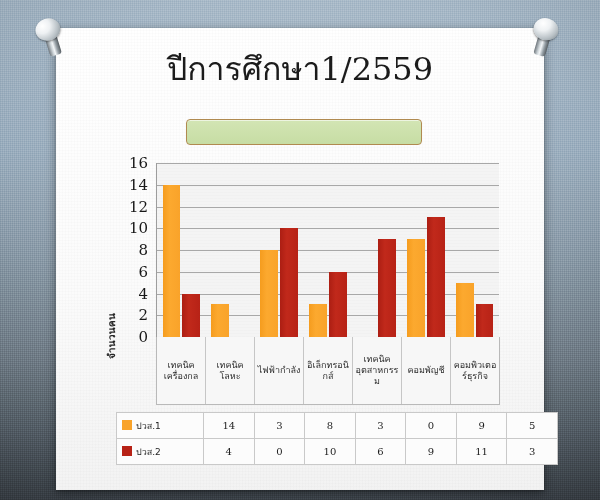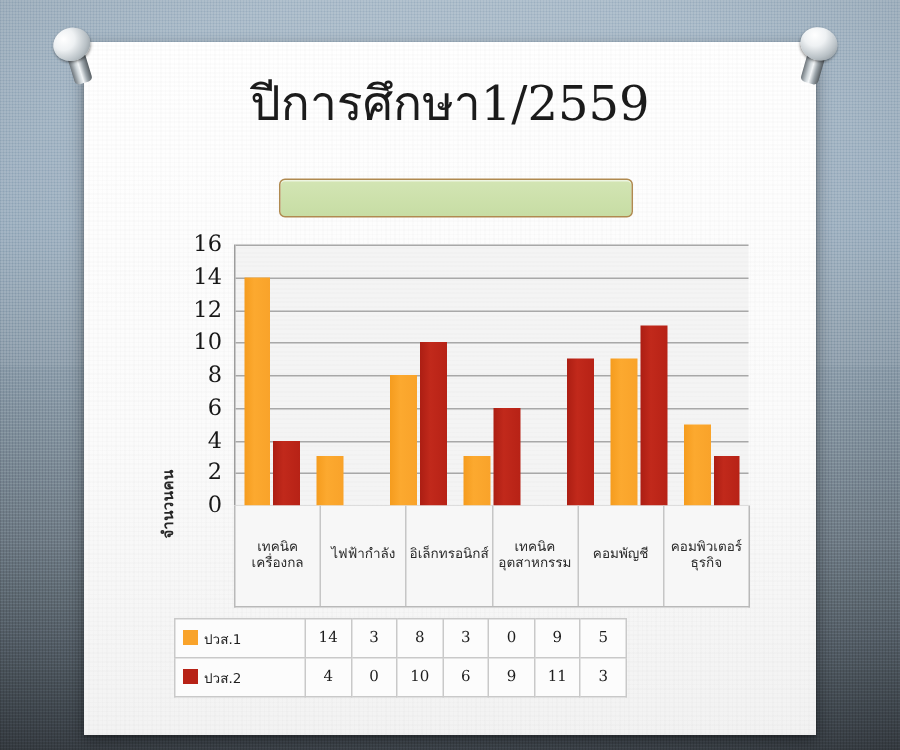--- a/index.html
+++ b/index.html
@@ -115,21 +115,21 @@
     text-align:center;padding:2px 1px;
     border-right:1px solid #c6c6c6;
     font-size:9px;line-height:11px;color:#2b2b2b;
     font-family:"DejaVu Sans","Liberation Sans",sans-serif;
     word-break:break-word;
   }
   #catrow .cat:last-child{border-right:none;}
 
   
   #dtable{
-    position:absolute;left:8px;top:249px;width:302px;
+    position:absolute;left:8px;top:249px;width:442px;
     border-collapse:collapse;background:#fcfcfc;
     border:1px solid #b9b9b9;table-layout:fixed;
   }
   #dtable td{
     border:1px solid #c9c9c9;height:23px;text-align:center;
     font-size:10px;color:#1d1d1d;
     font-family:"DejaVu Serif","Liberation Serif",serif;
   }
   #dtable td.key{
     width:80px;text-align:left;padding-left:5px;white-space:nowrap;
@@ -193,20 +193,21 @@
         <div class="bar s1" style="left: 44.5%; width: 5.2%; height: 32.625px;"></div>
         <div class="bar s2" style="left: 50.3%; width: 5.2%; height: 65.25px;"></div>
         <div class="bar s2" style="left: 64.5857%; width: 5.2%; height: 97.875px;"></div>
         <div class="bar s1" style="left: 73.0714%; width: 5.2%; height: 97.875px;"></div>
         <div class="bar s2" style="left: 78.8714%; width: 5.2%; height: 119.625px;"></div>
         <div class="bar s1" style="left: 87.3571%; width: 5.2%; height: 54.375px;"></div>
         <div class="bar s2" style="left: 93.1571%; width: 5.2%; height: 32.625px;"></div>
       </div>
     <div id="catrow">
         <div class="cat">เทคนิคเครื่องกล</div>
+        <div class="cat">เทคนิคโลหะ</div>
         <div class="cat">ไฟฟ้ากำลัง</div>
         <div class="cat">อิเล็กทรอนิกส์</div>
         <div class="cat">เทคนิคอุตสาหกรรม</div>
         <div class="cat">คอมพัญชี</div>
         <div class="cat">คอมพิวเตอร์ธุรกิจ</div>
       </div>
     <table id="dtable">
         <tbody>
           <tr>
             <td class="key"><span class="sw s1"></span><span>ปวส.1</span></td>

